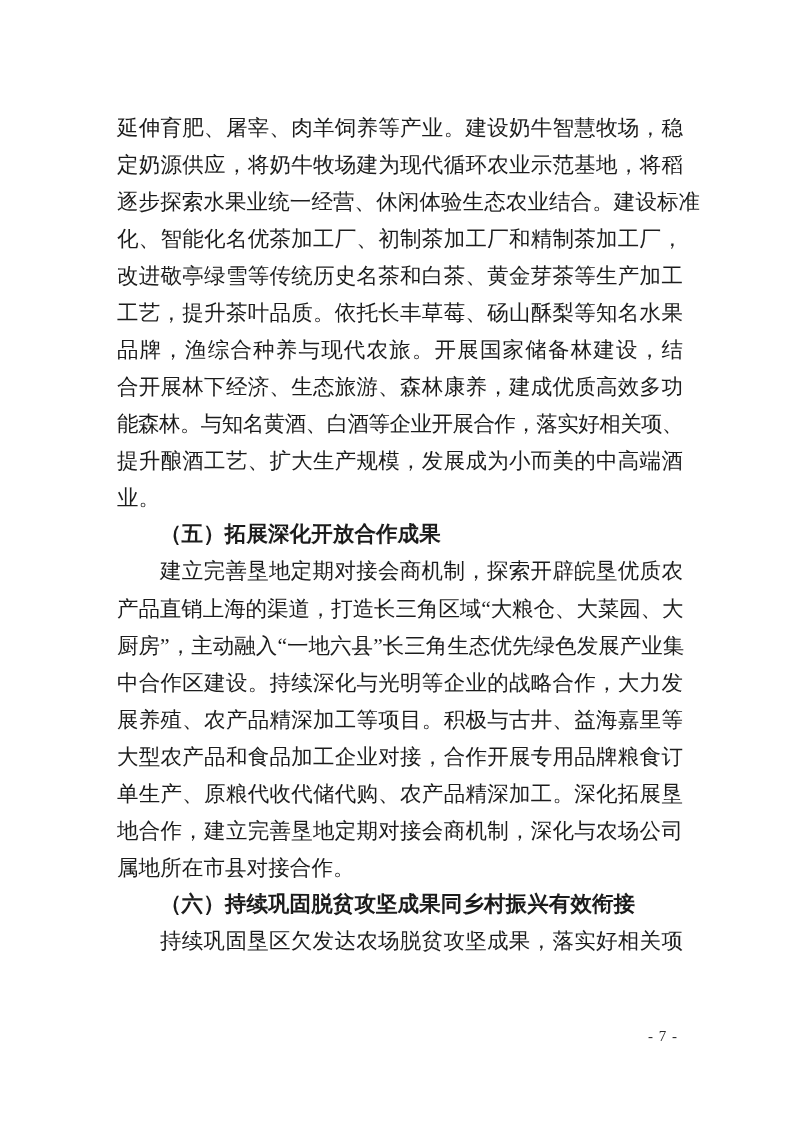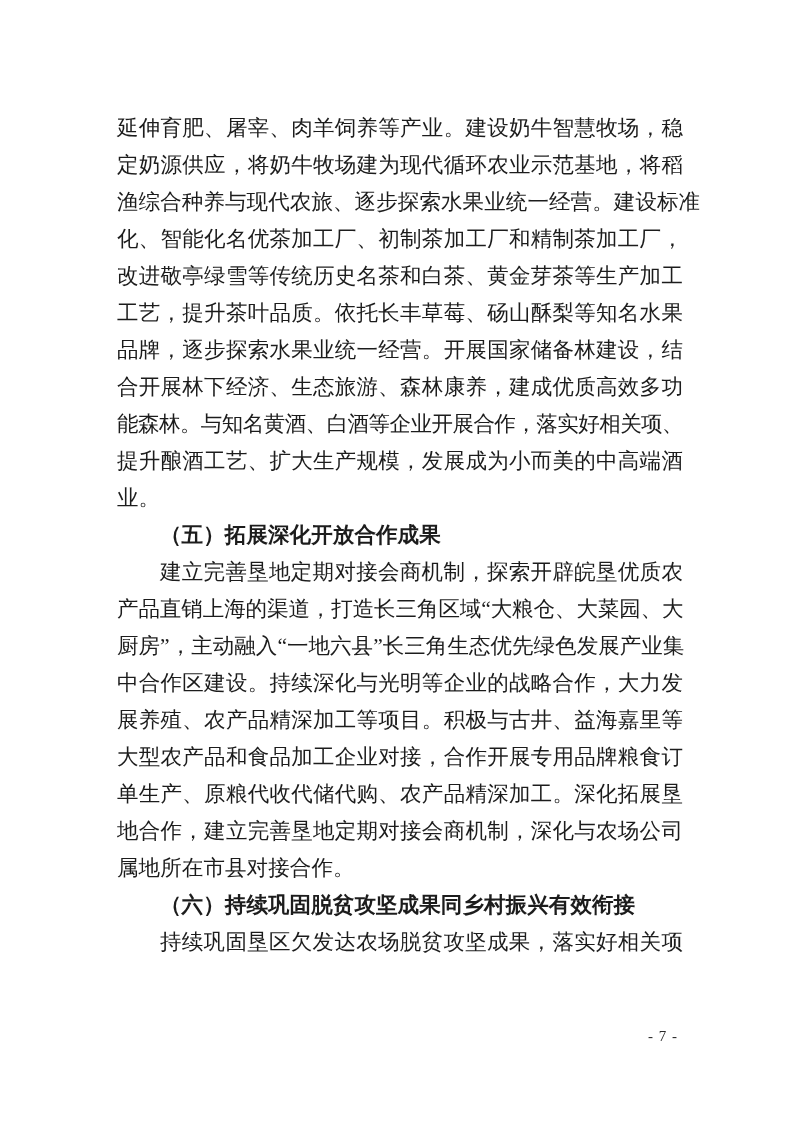--- a/index.html
+++ b/index.html
@@ -30,20 +30,21 @@
     text-align: justify;
     text-align-last: justify;
     text-justify: inter-character;
     letter-spacing: 0.1px;
   }
   .line.short {
     text-align-last: left;
   }
   .line.indent2 {
     text-indent: 43px;
+    font-family: Liberation Mono, monospace;
   }
   .line.c27 {
     letter-spacing: -0.6px;
   }
   .line.c28 {
     letter-spacing: -1.35px;
   }
   .line.heading {
     font-weight: bold;
     text-align-last: left;
@@ -60,25 +61,25 @@
     letter-spacing: 1px;
   }
 </style>
 </head>
 <body>
 
 <div class="page">
   <div class="textblock">
     <div class="line">延伸育肥、屠宰、肉羊饲养等产业。建设奶牛智慧牧场，稳</div>
     <div class="line">定奶源供应，将奶牛牧场建为现代循环农业示范基地，将稻</div>
-    <div class="line">渔综合种养与现代农旅、逐步探索水果业统一经营。建设标准</div>
+    <div class="line">逐步探索水果业统一经营、休闲体验生态农业结合。建设标准</div>
     <div class="line">化、智能化名优茶加工厂、初制茶加工厂和精制茶加工厂，</div>
     <div class="line">改进敬亭绿雪等传统历史名茶和白茶、黄金芽茶等生产加工</div>
     <div class="line">工艺，提升茶叶品质。依托长丰草莓、砀山酥梨等知名水果</div>
-    <div class="line">品牌，逐步探索水果业统一经营。开展国家储备林建设，结</div>
+    <div class="line">品牌，渔综合种养与现代农旅。开展国家储备林建设，结</div>
     <div class="line">合开展林下经济、生态旅游、森林康养，建成优质高效多功</div>
     <div class="line c27">能森林。与知名黄酒、白酒等企业开展合作，落实好相关项、</div>
     <div class="line">提升酿酒工艺、扩大生产规模，发展成为小而美的中高端酒</div>
     <div class="line short">业。</div>
     <div class="line heading indent2">（五）拓展深化开放合作成果</div>
     <div class="line indent2">建立完善垦地定期对接会商机制，探索开辟皖垦优质农</div>
     <div class="line c27">产品直销上海的渠道，打造长三角区域“大粮仓、大菜园、大</div>
     <div class="line c28">厨房”，主动融入“一地六县”长三角生态优先绿色发展产业集</div>
     <div class="line">中合作区建设。持续深化与光明等企业的战略合作，大力发</div>
     <div class="line">展养殖、农产品精深加工等项目。积极与古井、益海嘉里等</div>

